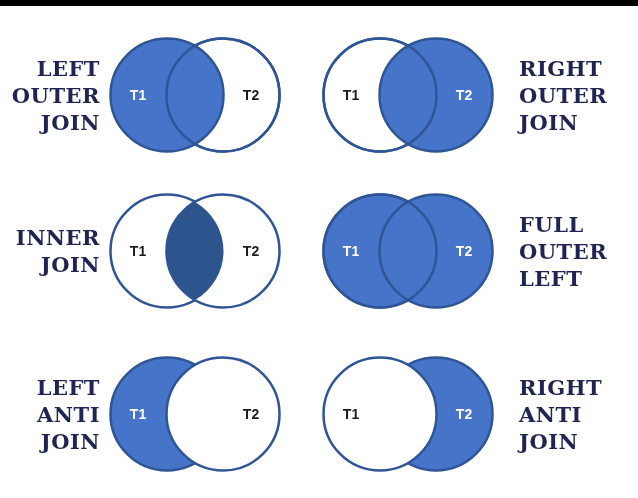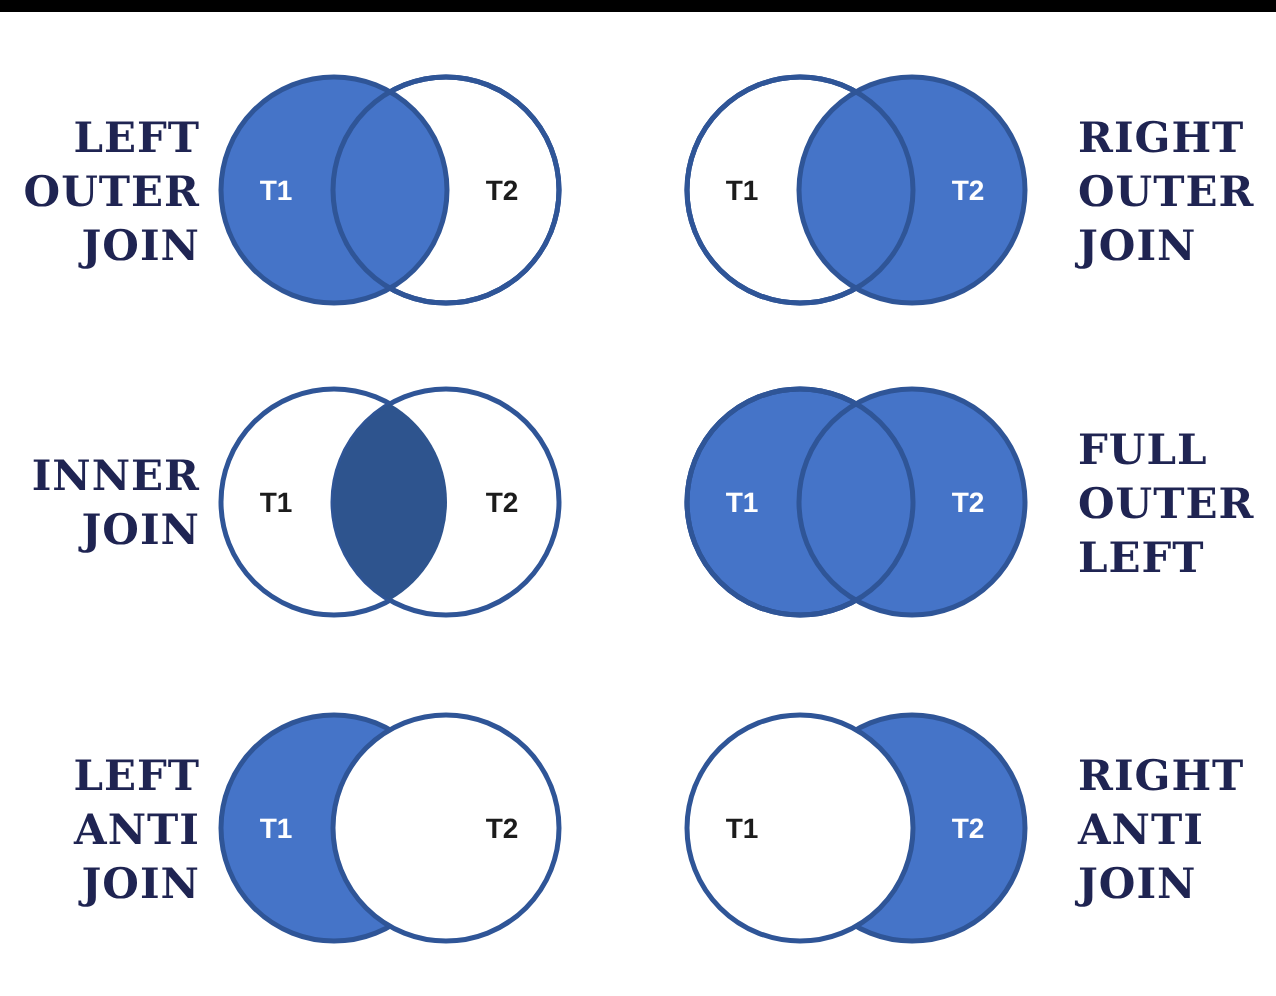--- a/index.html
+++ b/index.html
@@ -3,21 +3,21 @@
 <meta charset="utf-8">
 <style>
   html,body{margin:0;padding:0;}
   body{
     width:638px;height:498px;overflow:hidden;
     background:var(--bg,#fff);
     font-family:"DejaVu Serif","Liberation Serif",serif;
   }
   .topbar{width:638px;height:6px;background:var(--topbar,#000);}
   main{width:638px;}
-  .row{display:flex;align-items:center;height:124px;gap:20px;}
+  .row{display:flex;align-items:center;height:124px;}
   .row-1{margin-top:27px;}
   .row-2{margin-top:32px;}
   .row-3{margin-top:39px;}
   .cell{display:flex;align-items:center;}
   .cell-right{margin-left:33px;}
   .label{
     font-weight:bold;
     font-size:21px;
     line-height:27px;
     letter-spacing:0.5px;

